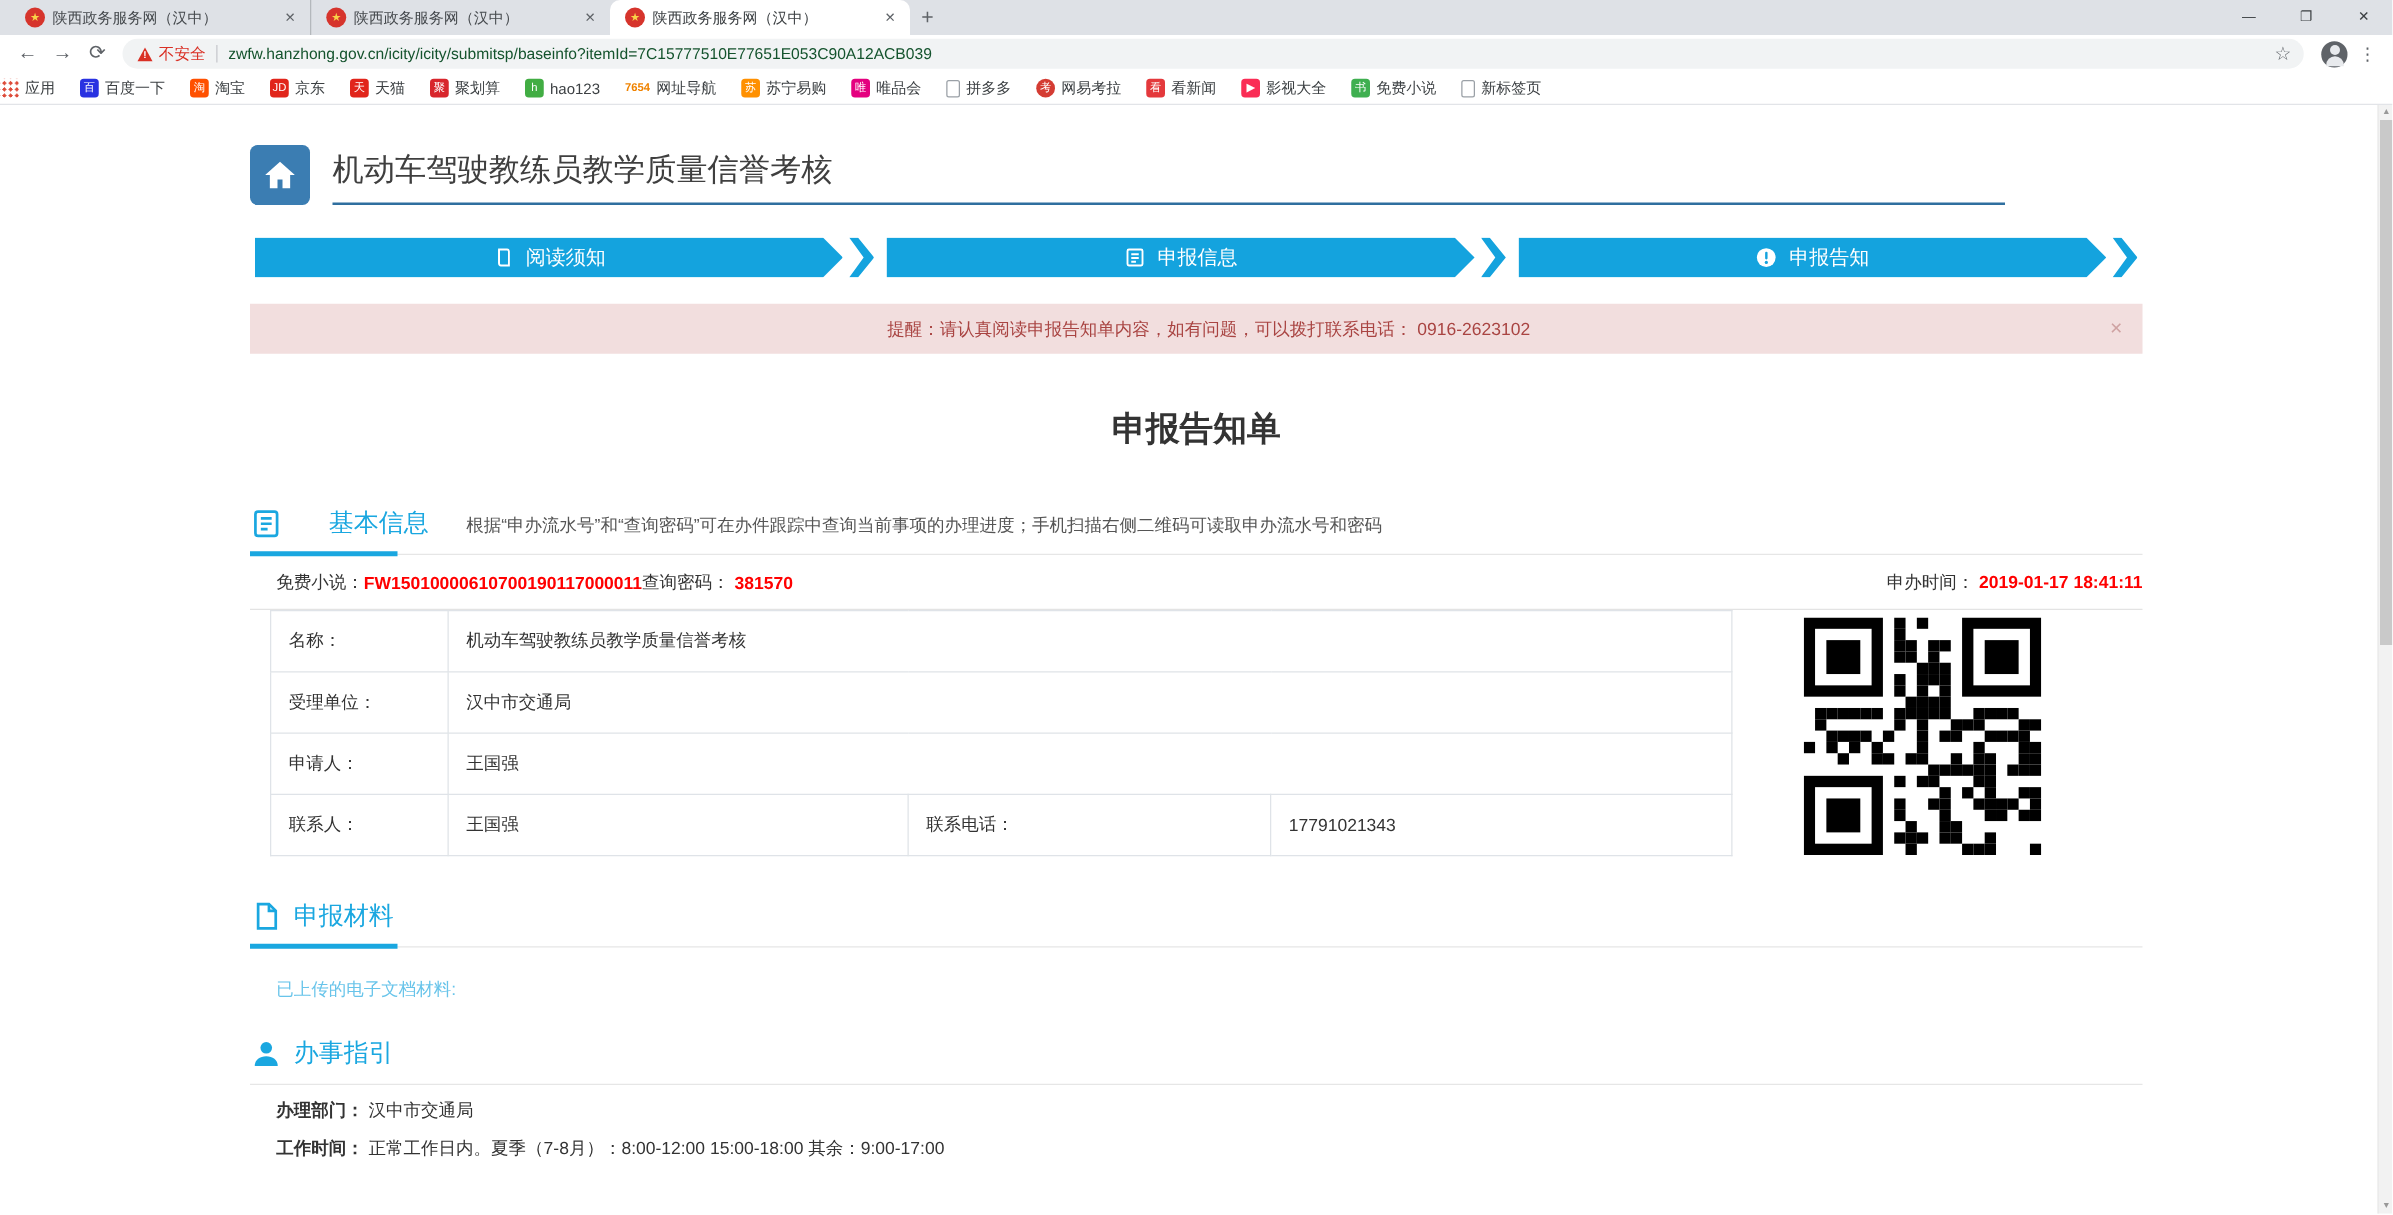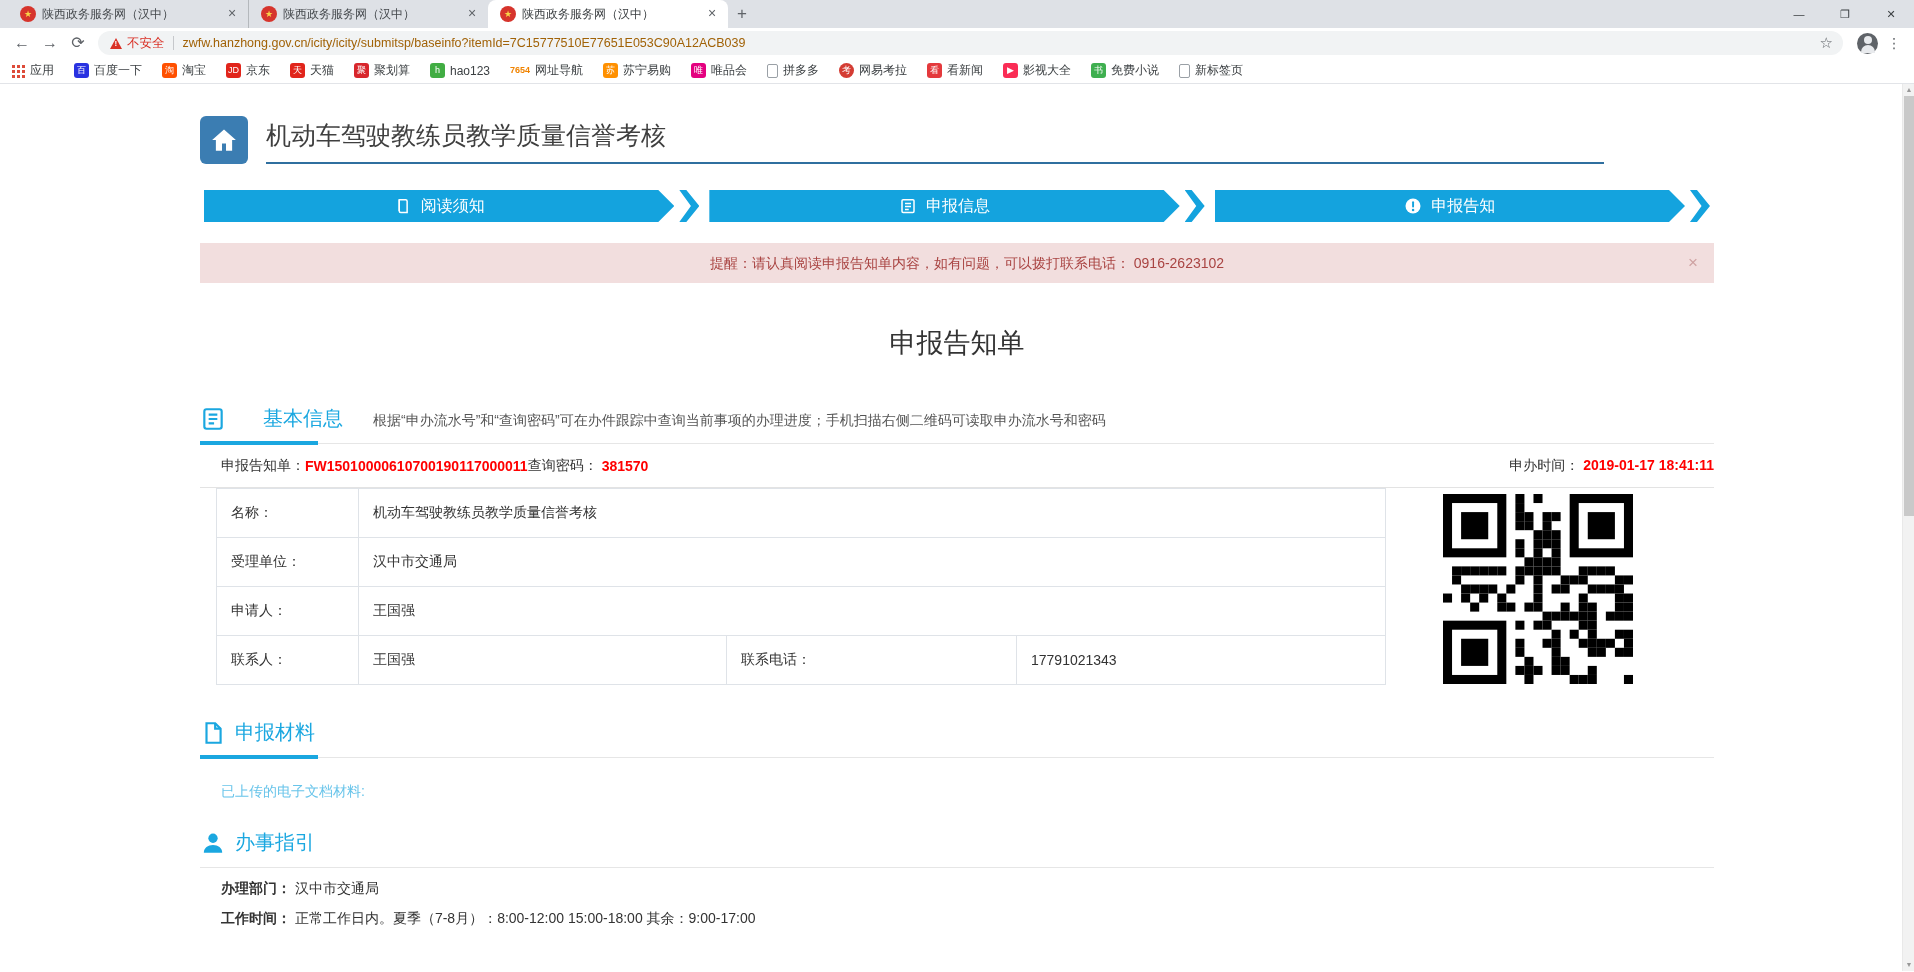--- a/index.html
+++ b/index.html
@@ -21,28 +21,28 @@
   .wincontrols { margin-left:auto; display:flex; height:28px; align-self:flex-start; }
   .winbtn { width:46px; height:28px; border:0; background:transparent; font-size:11px; color:#3c4043; line-height:28px; text-align:center; }
 
   .navbar { height:30px; background:#fff; display:flex; align-items:center; padding:0 8px; }
   .navicon { width:28px; height:28px; border:0; background:transparent; color:#5f6368; font-size:16px; line-height:28px; text-align:center; }
   .omnibox { flex:1; height:24px; margin:0 10px 0 6px; background:#f1f3f4; border-radius:12px; display:flex; align-items:center; padding:0 10px 0 12px; font-size:12.5px; }
   .warn-tri { width:0; height:0; border-left:6px solid transparent; border-right:6px solid transparent; border-bottom:11px solid #d93025; position:relative; margin-right:5px; }
   .warn-tri::after{ content:"!"; position:absolute; left:-1.5px; top:1px; color:#fff; font-size:8px; font-weight:bold; }
   .warn-txt { color:#d93025; margin-right:8px; }
   .omni-sep { width:1px; height:14px; background:#c6c8cb; margin-right:9px; }
-  .url-txt { color:#a16207; flex:1; white-space:nowrap; overflow:hidden; }
+  .url-txt { color:#14532d; flex:1; white-space:nowrap; overflow:hidden; }
   .star { color:#5f6368; font-size:15px; margin-left:8px; }
   .avatar { width:21px; height:21px; border-radius:50%; border:0; background:#5f6368; position:relative; margin:0 4px; }
   .avatar::before{ content:""; position:absolute; left:6.5px; top:3.5px; width:8px; height:8px; border-radius:50%; background:#e8eaed; }
   .avatar::after{ content:""; position:absolute; left:3.5px; top:12.5px; width:14px; height:8px; border-radius:7px 7px 0 0; background:#e8eaed; }
   .dots { width:24px; height:28px; border:0; background:transparent; color:#5f6368; font-size:14px; letter-spacing:0; }
 
-  .bookmarksbar { height:26px; background:#fff; border-bottom:1px solid #e2e4e8; display:flex; align-items:center; padding-left:10px; }
+  .bookmarksbar { height:26px; background:#fff; border-bottom:1px solid #e2e4e8; display:flex; align-items:center; padding-left:0; }
   .bm-list { display:flex; align-items:center; }
   .bm-item { display:flex; align-items:center; margin-right:20px; font-size:12px; color:#3c4043; white-space:nowrap; }
   .favicon { width:15px; height:15px; margin-right:5px; display:inline-flex; align-items:center; justify-content:center; font-size:9px; color:#fff; line-height:1; flex:0 0 15px; }
   .fav-square { border-radius:3px; }
   .fav-circle { border-radius:50%; }
   .fav-text { width:auto; color:#f08300; font-weight:bold; font-size:9px; }
   .fav-grid { background-image:radial-gradient(var(--c,#dd4b39) 1.5px, transparent 1.6px); background-size:5px 5px; background-position:1px 1px; }
   .fav-page { border:1px solid #9aa0a6; background:#fff; border-radius:2px; width:11px; flex:0 0 11px; height:14px; }
 
   
@@ -61,21 +61,21 @@
 
   .steps { display:flex; gap:10px; margin-top:26px; padding:0 4px; }
   .step { flex:1; display:flex; height:32px; }
   .step-bar { flex:1; background:#14a3de; clip-path:polygon(0 0, calc(100% - 16px) 0, 100% 50%, calc(100% - 16px) 100%, 0 100%); display:flex; align-items:center; justify-content:center; color:#fff; font-size:16px; gap:9px; }
   .step-chev { width:20px; background:#14a3de; margin-left:5px; clip-path:polygon(0 0, 35% 0, 100% 50%, 35% 100%, 0 100%, 58% 50%); }
   .step-icon { display:inline-flex; width:18px; height:18px; }
 
   .alert { position:relative; margin-top:21px; height:40px; background:#f2dede; color:#a94442; font-size:14px; text-align:center; line-height:40px;padding-left:20px; }
   .alert-close { position:absolute; right:16px; top:0; border:0; background:transparent; color:#cfa2a2; font-size:17px; line-height:40px; }
 
-  .doc-title { text-align:center; font-size:27px; font-weight:normal; color:#333; margin-top:42px; }
+  .doc-title { text-align:center; font-size:27px; font-weight:bold; color:#333; margin-top:42px; }
 
   .section-head { position:relative; display:flex; align-items:baseline; border-bottom:1px solid #e6e6e6; padding-bottom:11px; }
   .section-head.first { margin-top:44px;gap:28px; }
   .sec-icon { width:26px; height:26px; align-self:center; flex:0 0 26px; }
   .sec-title { font-size:20px; color:#1aa7e0; margin-left:9px; }
   .sec-desc { font-size:14px; color:#555; margin-left:2px; }
   .blue-seg { position:absolute; left:0; bottom:-2px; width:118px; height:4px; background:#1aa7e0; }
 
   .serial-row { display:flex; align-items:center; padding:13px 0 12px 21px; border-bottom:1px solid #e3e3e3; font-size:14px; color:#333; }
   .red-val { color:#f00; font-weight:bold; }
@@ -288,21 +288,21 @@
               <rect x="4" y="3" width="16" height="18" rx="2"></rect>
               <path d="M8 8h8M8 12h8M8 16h5"></path>
             </svg>
         </span>
         <span class="sec-title">基本信息</span>
         <span class="sec-desc">根据“申办流水号”和“查询密码”可在办件跟踪中查询当前事项的办理进度；手机扫描右侧二维码可读取申办流水号和密码</span>
         <span class="blue-seg"></span>
       </div>
 
       <div class="serial-row">
-        <span>申报告知单：</span>
+        <span>免费小说：</span>
         <span class="red-val">FW15010000610700190117000011</span>
         <span>查询密码：</span>
         <span class="red-val" style="margin-left:4px">381570</span>
         <span class="serial-right">
           <span>申办时间：</span>
           <span class="red-val">2019-01-17 18:41:11</span>
         </span>
       </div>
 
       <div class="info-flex">

